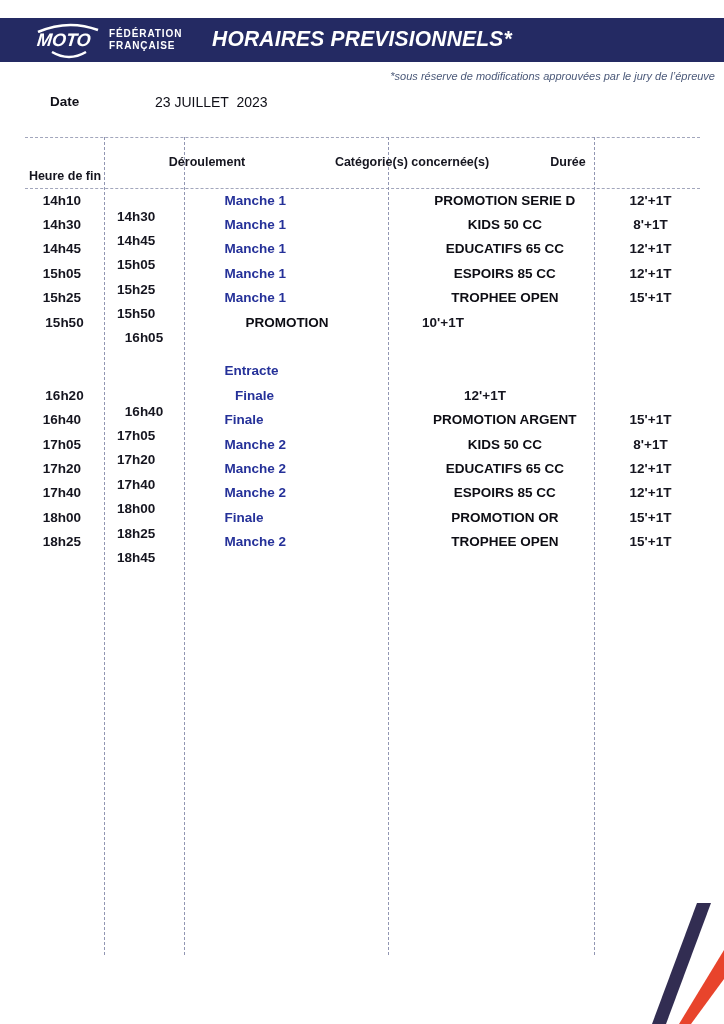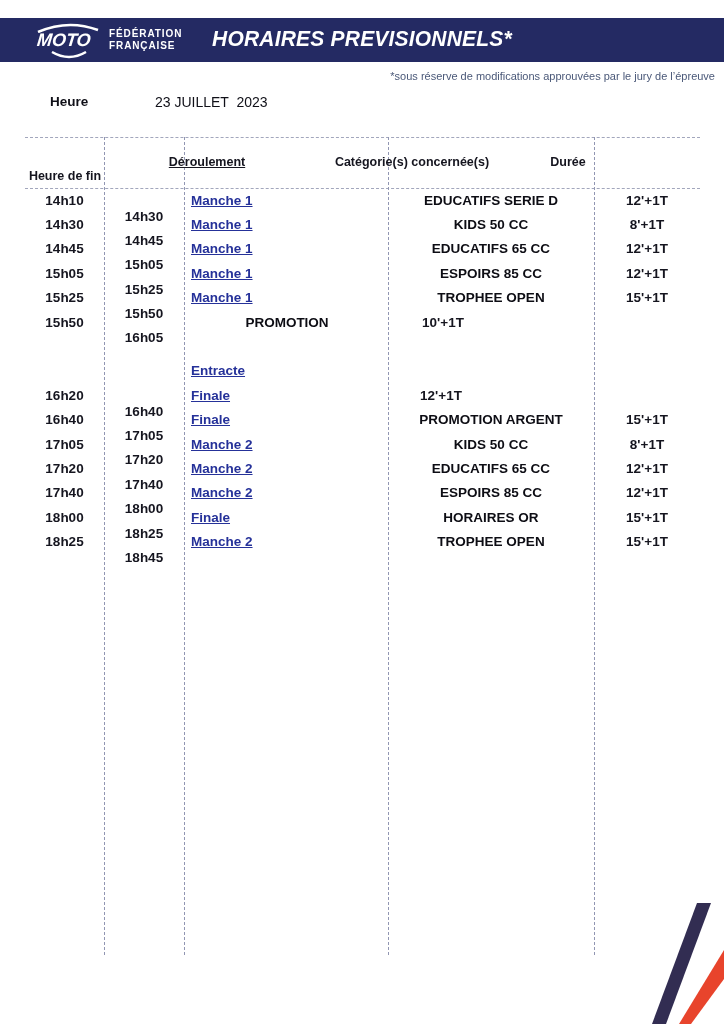--- a/index.html
+++ b/index.html
@@ -19,44 +19,44 @@
   }
   .arc-bottom{position:absolute;left:14px;top:30px;}
   .fed-text{color:#fff;font-size:10px;font-weight:bold;letter-spacing:0.9px;line-height:1.2;}
   .title{
     position:absolute;left:50%;top:8px;transform:translateX(-50%) scaleY(1.08);
     color:#ffffff;font-weight:bold;font-style:italic;font-size:21px;letter-spacing:0.2px;
     white-space:nowrap;
   }
   
   .disclaimer{
-    position:absolute;right:9px;top:70px;font-size:11px;color:#4A5878;
+    position:absolute;right:9px;top:70px;font-style:italic;font-size:11px;color:#4A5878;
   }
   .date-row{position:absolute;left:0;top:94px;width:724px;height:18px;}
   .date-label{position:absolute;left:50px;font-weight:bold;font-size:13.5px;color:#101018;}
   .date-value{position:absolute;left:155px;font-weight:normal;font-size:14px;color:#101018;white-space:pre;}
   
   .hline{position:absolute;left:25px;width:675px;height:0;border-top:1px dashed #A2A6BC;}
   .hline.top{top:137px;}
   .hline.under-head{top:188px;}
   .vline{position:absolute;top:137px;height:818px;width:0;border-left:1px dashed #9196B2;}
   .vline.v1{left:104px;} .vline.v2{left:184px;} .vline.v3{left:388px;} .vline.v4{left:594px;}
   .thead{position:absolute;left:25px;top:137px;width:675px;height:51px;display:flex;}
   .th{
     display:flex;align-items:center;justify-content:center;text-align:center;
     font-weight:bold;font-size:12.5px;line-height:1.3;color:var(--ink);
   }
-  .c1{width:79px;} .c2{width:80px;margin-top:28px;} .c3{width:204px;text-decoration:underline;} .c4{width:206px;} .c5{width:106px;}
+  .c1{width:79px;} .c2{width:80px;margin-top:28px;} .c3{width:204px;} .c4{width:206px;} .c5{width:106px;}
   .rows{position:absolute;left:25px;top:188px;width:675px;text-align:right;}
   .row{display:flex;height:24.4px;}
   .cell{
     display:flex;align-items:center;justify-content:center;
     font-weight:bold;font-size:13.5px;color:var(--ink);white-space:nowrap;
   }
-  .cell.event{justify-content:flex-start;padding-left:7px;box-sizing:border-box;color:var(--event-blue);}
+  .cell.event{justify-content:flex-start;padding-left:7px;box-sizing:border-box;color:var(--event-blue);margin-left:44px;}
   .cell.cat{color:#0d0d14;}
   
   .stripes{position:absolute;right:0;bottom:0;}
 </style>
 </head>
 <body>
 
 <div class="page" style="--band: #242A63; --event-blue: #253199;">
 
   <div class="band">
@@ -74,21 +74,21 @@
         <div>FÉDÉRATION</div>
         <div>FRANÇAISE</div>
       </div>
     </div>
     <div class="title">HORAIRES PREVISIONNELS*</div>
   </div>
 
   <div class="disclaimer">*sous réserve de modifications approuvées par le jury de l’épreuve</div>
 
   <div class="date-row">
-    <span class="date-label">Heure</span>
+    <span class="date-label">Date</span>
     <span class="date-value">23 JUILLET  2023</span>
   </div>
 
   <div class="hline top"></div>
   <div class="hline under-head"></div>
   <div class="vline v1"></div>
   <div class="vline v2"></div>
   <div class="vline v3"></div>
   <div class="vline v4"></div>
 
@@ -97,21 +97,21 @@
     <div class="th c3">Déroulement</div>
     <div class="th c4">Catégorie(s) concernée(s)</div>
     <div class="th c5">Durée</div>
   </div>
 
   <div class="rows">
       <div class="row">
         <div class="cell c1 time">14h10</div>
         <div class="cell c2 time">14h30</div>
         <div class="cell c3 event">Manche 1</div>
-        <div class="cell c4 cat">EDUCATIFS SERIE D</div>
+        <div class="cell c4 cat">PROMOTION SERIE D</div>
         <div class="cell c5 dur">12'+1T</div>
       </div>
       <div class="row">
         <div class="cell c1 time">14h30</div>
         <div class="cell c2 time">14h45</div>
         <div class="cell c3 event">Manche 1</div>
         <div class="cell c4 cat">KIDS 50 CC</div>
         <div class="cell c5 dur">8'+1T</div>
       </div>
       <div class="row">
@@ -186,21 +186,21 @@
         <div class="cell c1 time">17h40</div>
         <div class="cell c2 time">18h00</div>
         <div class="cell c3 event">Manche 2</div>
         <div class="cell c4 cat">ESPOIRS 85 CC</div>
         <div class="cell c5 dur">12'+1T</div>
       </div>
       <div class="row">
         <div class="cell c1 time">18h00</div>
         <div class="cell c2 time">18h25</div>
         <div class="cell c3 event">Finale</div>
-        <div class="cell c4 cat">HORAIRES OR</div>
+        <div class="cell c4 cat">PROMOTION OR</div>
         <div class="cell c5 dur">15'+1T</div>
       </div>
       <div class="row">
         <div class="cell c1 time">18h25</div>
         <div class="cell c2 time">18h45</div>
         <div class="cell c3 event">Manche 2</div>
         <div class="cell c4 cat">TROPHEE OPEN</div>
         <div class="cell c5 dur">15'+1T</div>
       </div>
     </div>

